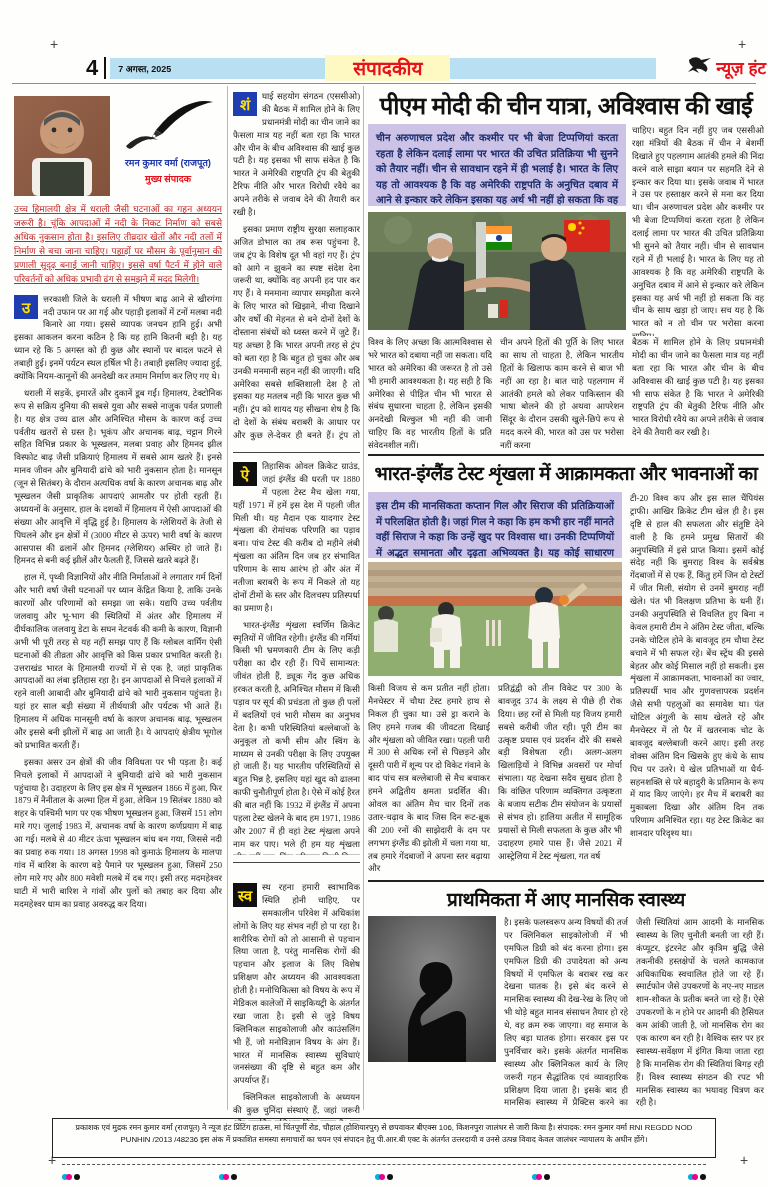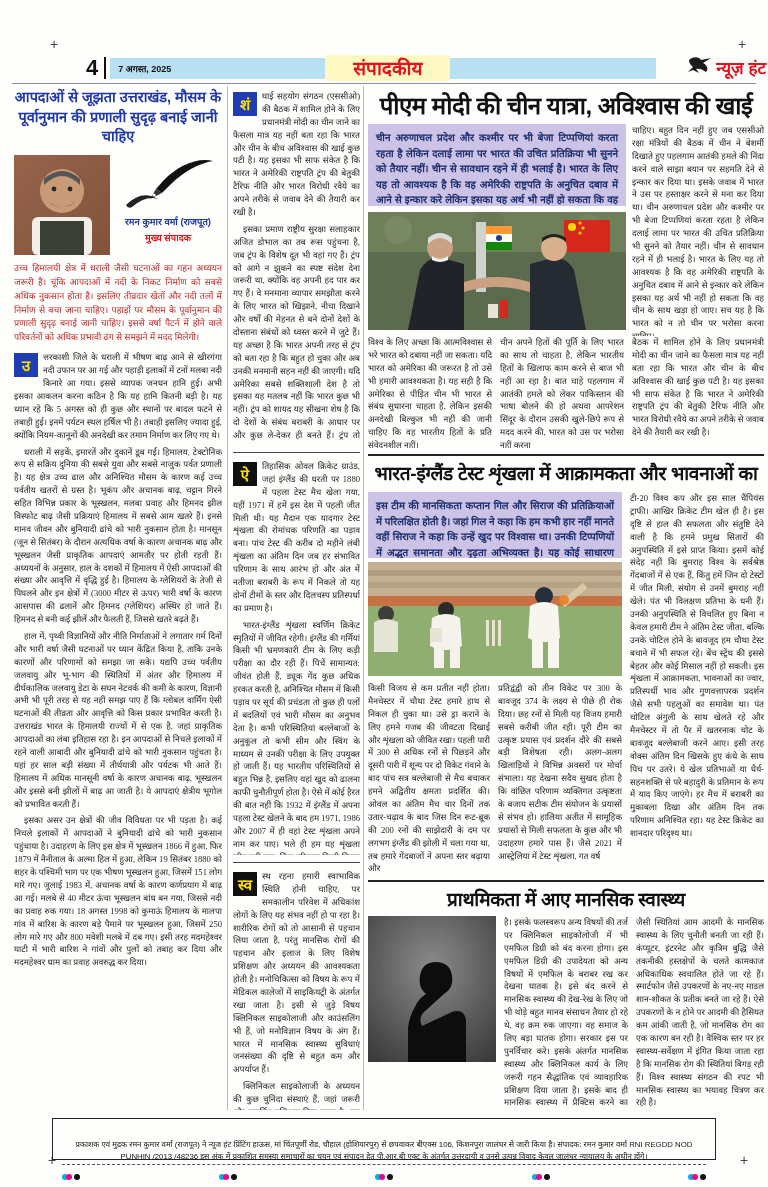--- a/index.html
+++ b/index.html
@@ -13,36 +13,36 @@
   .date{font:bold 9px "Liberation Sans",sans-serif;color:#111;}
   .section-title{font:bold 19px "Liberation Sans",sans-serif;color:#e8121c;background:#fef9c3;padding:0 28px;}
   .brand{font:bold 17px "Liberation Sans",sans-serif;color:#e8121c;}
   .vrule{width:1px;background:#b9b9b9;}
   .hrule{height:1px;background:#8f8f8f;}
   .hrule-dark{height:2px;background:#222;}
   
   .lh{font:bold 14.5px "Liberation Sans",sans-serif;color:#2038a8;text-align:center;line-height:1.35;}
   .byline{font:bold 9.5px "Liberation Sans",sans-serif;color:#2038a8;text-align:left;}
   .role{font:bold 9.5px "Liberation Sans",sans-serif;color:#e8121c;text-align:center;}
-  .intro-red{font:9px/1.55 "Liberation Serif",serif;color:#c22727;text-align:justify;}
+  .intro-red{font:9px/1.55 "Liberation Serif",serif;color:#c22727;text-align:justify;text-decoration:underline;}
   .body-txt{font:8.6px/1.5 "Liberation Serif",serif;color:#222;text-align:justify;overflow:hidden;}
   .body-txt p{margin:0 0 4px 0;text-indent:10px;}
   .body-txt p.first{text-indent:0;}
   .dropcap{float:left;width:24px;height:24px;margin:2px 5px 0 0;display:flex;align-items:center;justify-content:center;
            font:bold 15px "Liberation Sans",sans-serif;color:#ffe000;}
   .dc-blue{background:#1d3db0;}
   .dc-black{background:#101010;}
   
   .head-xl{font:900 24px "Liberation Sans",sans-serif;color:#111;text-align:center;letter-spacing:-.5px;}
   .head-lg{font:900 19px "Liberation Sans",sans-serif;color:#111;text-align:center;letter-spacing:-.3px;}
   .lede{background:#ccc3e6;font:bold 10px/1.55 "Liberation Sans",sans-serif;color:#1d2f6e;
         text-align:justify;padding:6px 8px;box-sizing:border-box;overflow:hidden;}
   .photo{overflow:hidden;background:#777;}
   .footer-box{border:1px solid #222;font:7.8px/1.5 "Liberation Sans",sans-serif;color:#111;
-              text-align:center;padding:20px 10px;box-sizing:border-box;overflow:hidden;}
+              text-align:center;padding:3px 10px;box-sizing:border-box;overflow:hidden;}
   .dash-line{border-top:1px dashed #555;}
   .dot{width:6px;height:6px;border-radius:50%;display:inline-block;}
 </style>
 </head>
 <body>
 
 <div class="page">
 
   <div class="reg-mark abs" style="left:50px;top:36px;">+</div>
   <div class="reg-mark abs" style="left:738px;top:36px;">+</div>
@@ -67,21 +67,20 @@
       </span>
       <span class="brand">न्यूज़ हंट</span>
     </div>
   </div>
   <div class="hrule abs" style="left:12px;top:83px;width:744px;"></div>
 
   <div class="vrule abs" style="left:227px;top:86px;height:1024px;"></div>
   <div class="vrule abs" style="left:363px;top:86px;height:1024px;"></div>
 
   <div class="abs" style="left:14px;top:88px;width:208px;">
-    <div class="lh">आपदाओं से जूझता उत्तराखंड, मौसम के पूर्वानुमान की प्रणाली सुदृढ़ बनाई जानी चाहिए</div>
     <div style="display:flex;margin-top:8px;">
       <div class="photo" style="width:96px;height:100px;flex:0 0 auto;">
         <svg width="96" height="100" viewBox="0 0 96 100">
           <rect width="96" height="100" fill="#8d5a42"></rect>
           <rect width="96" height="100" fill="url(#b)" opacity=".35"></rect>
           <defs>
               <linearGradient id="b" x1="0" y1="0" x2="1" y2="1">
                 <stop offset="0" stop-color="#a9765c"></stop>
                 <stop offset="1" stop-color="#6e4430"></stop>
               </linearGradient>
@@ -125,21 +124,21 @@
   </div>
   <div class="hrule abs" style="left:233px;top:452px;width:127px;background:#444;"></div>
   <div class="abs" style="left:233px;top:460px;width:127px;">
     <div class="body-txt" style="height:395px;">
       <p class="first"><span class="dropcap dc-black">ऐ</span><span>तिहासिक ओवल क्रिकेट ग्राउंड, जहां इंग्लैंड की धरती पर 1880 में पहला टेस्ट मैच खेला गया, यहीं 1971 में हमें इस देश में पहली जीत मिली थी। यह मैदान एक यादगार टेस्ट शृंखला की रोमांचक परिणति का पड़ाव बना। पांच टेस्ट की करीब दो महीने लंबी शृंखला का अंतिम दिन जब हर संभावित परिणाम के साथ आरंभ हो और अंत में नतीजा बराबरी के रूप में निकले तो यह दोनों टीमों के स्तर और दिलचस्प प्रतिस्पर्धा का प्रमाण है।</span></p>
       <p>भारत-इंग्लैंड शृंखला स्वर्णिम क्रिकेट स्मृतियों में जीवित रहेगी। इंग्लैंड की गर्मियां किसी भी भ्रमणकारी टीम के लिए कड़ी परीक्षा का दौर रही हैं। पिचें सामान्यत: जीवंत होती हैं, ड्यूक गेंद कुछ अधिक हरकत करती है, अनिश्चित मौसम में किसी पड़ाव पर सूर्य की प्रचंडता तो कुछ ही पलों में बदलियों एवं भारी मौसम का अनुभव देता है। कभी परिस्थितियां बल्लेबाजों के अनुकूल तो कभी सीम और स्विंग के माध्यम से उनकी परीक्षा के लिए उपयुक्त हो जाती हैं। यह भारतीय परिस्थितियों से बहुत भिन्न है, इसलिए यहां खुद को ढालना काफी चुनौतीपूर्ण होता है। ऐसे में कोई हैरत की बात नहीं कि 1932 में इंग्लैंड में अपना पहला टेस्ट खेलने के बाद हम 1971, 1986 और 2007 में ही वहां टेस्ट शृंखला अपने नाम कर पाए। भले ही हम यह शृंखला जीत नहीं पाए, किंतु परिणाम किसी विजय से कम प्रतीत नहीं होता।</p>
     </div>
   </div>
   <div class="hrule abs" style="left:233px;top:862px;width:127px;background:#444;"></div>
   <div class="abs" style="left:233px;top:870px;width:127px;">
-    <div class="body-txt" style="height:240px;">
+    <div class="body-txt" style="height:240px;margin-top:11px;">
       <p class="first"><span class="dropcap dc-black">स्व</span><span>स्थ रहना हमारी स्वाभाविक स्थिति होनी चाहिए, पर समकालीन परिवेश में अधिकांश लोगों के लिए यह संभव नहीं हो पा रहा है। शारीरिक रोगों को तो आसानी से पहचान लिया जाता है, परंतु मानसिक रोगों की पहचान और इलाज के लिए विशेष प्रशिक्षण और अध्ययन की आवश्यकता होती है। मनोचिकित्सा को विषय के रूप में मेडिकल कालेजों में साइकियट्री के अंतर्गत रखा जाता है। इसी से जुड़े विषय क्लिनिकल साइकोलाजी और काउंसलिंग भी हैं, जो मनोविज्ञान विषय के अंग हैं। भारत में मानसिक स्वास्थ्य सुविधाएं जनसंख्या की दृष्टि से बहुत कम और अपर्याप्त हैं।</span></p>
       <p>क्लिनिकल साइकोलाजी के अध्ययन की कुछ चुनिंदा संस्थाएं हैं, जहां जरूरी और समर्पित प्रशिक्षण दिया जाता है। इस दृष्टि से एमए करने के बाद क्लिनिकल साइकोलाजी में एमफिल की एक प्रोफेशनल डिग्री की व्यवस्था है।</p>
     </div>
   </div>
 
   <div class="abs" style="left:368px;top:88px;width:396px;">
     <div class="head-xl">पीएम मोदी की चीन यात्रा, अविश्वास की खाई होगी कम</div>
   </div>
   <div class="lede abs" style="left:368px;top:124px;width:258px;height:82px;">चीन अरुणाचल प्रदेश और कश्मीर पर भी बेजा टिप्पणियां करता रहता है लेकिन दलाई लामा पर भारत की उचित प्रतिक्रिया भी सुनने को तैयार नहीं। चीन से सावधान रहने में ही भलाई है। भारत के लिए यह तो आवश्यक है कि वह अमेरिकी राष्ट्रपति के अनुचित दबाव में आने से इन्कार करे लेकिन इसका यह अर्थ भी नहीं हो सकता कि वह चीन के साथ खड़ा हो जाए।</div>
   <div class="body-txt abs" style="left:632px;top:124px;width:132px;height:326px;">चाहिए। बहुत दिन नहीं हुए जब एससीओ रक्षा मंत्रियों की बैठक में चीन ने बेशर्मी दिखाते हुए पहलगाम आतंकी हमले की निंदा करने वाले साझा बयान पर सहमति देने से इन्कार कर दिया था। इसके जवाब में भारत ने उस पर हस्ताक्षर करने से मना कर दिया था। चीन अरुणाचल प्रदेश और कश्मीर पर भी बेजा टिप्पणियां करता रहता है लेकिन दलाई लामा पर भारत की उचित प्रतिक्रिया भी सुनने को तैयार नहीं। चीन से सावधान रहने में ही भलाई है। भारत के लिए यह तो आवश्यक है कि वह अमेरिकी राष्ट्रपति के अनुचित दबाव में आने से इन्कार करे लेकिन इसका यह अर्थ भी नहीं हो सकता कि वह चीन के साथ खड़ा हो जाए। सच यह है कि भारत को न तो चीन पर भरोसा करना चाहिए।</div>

